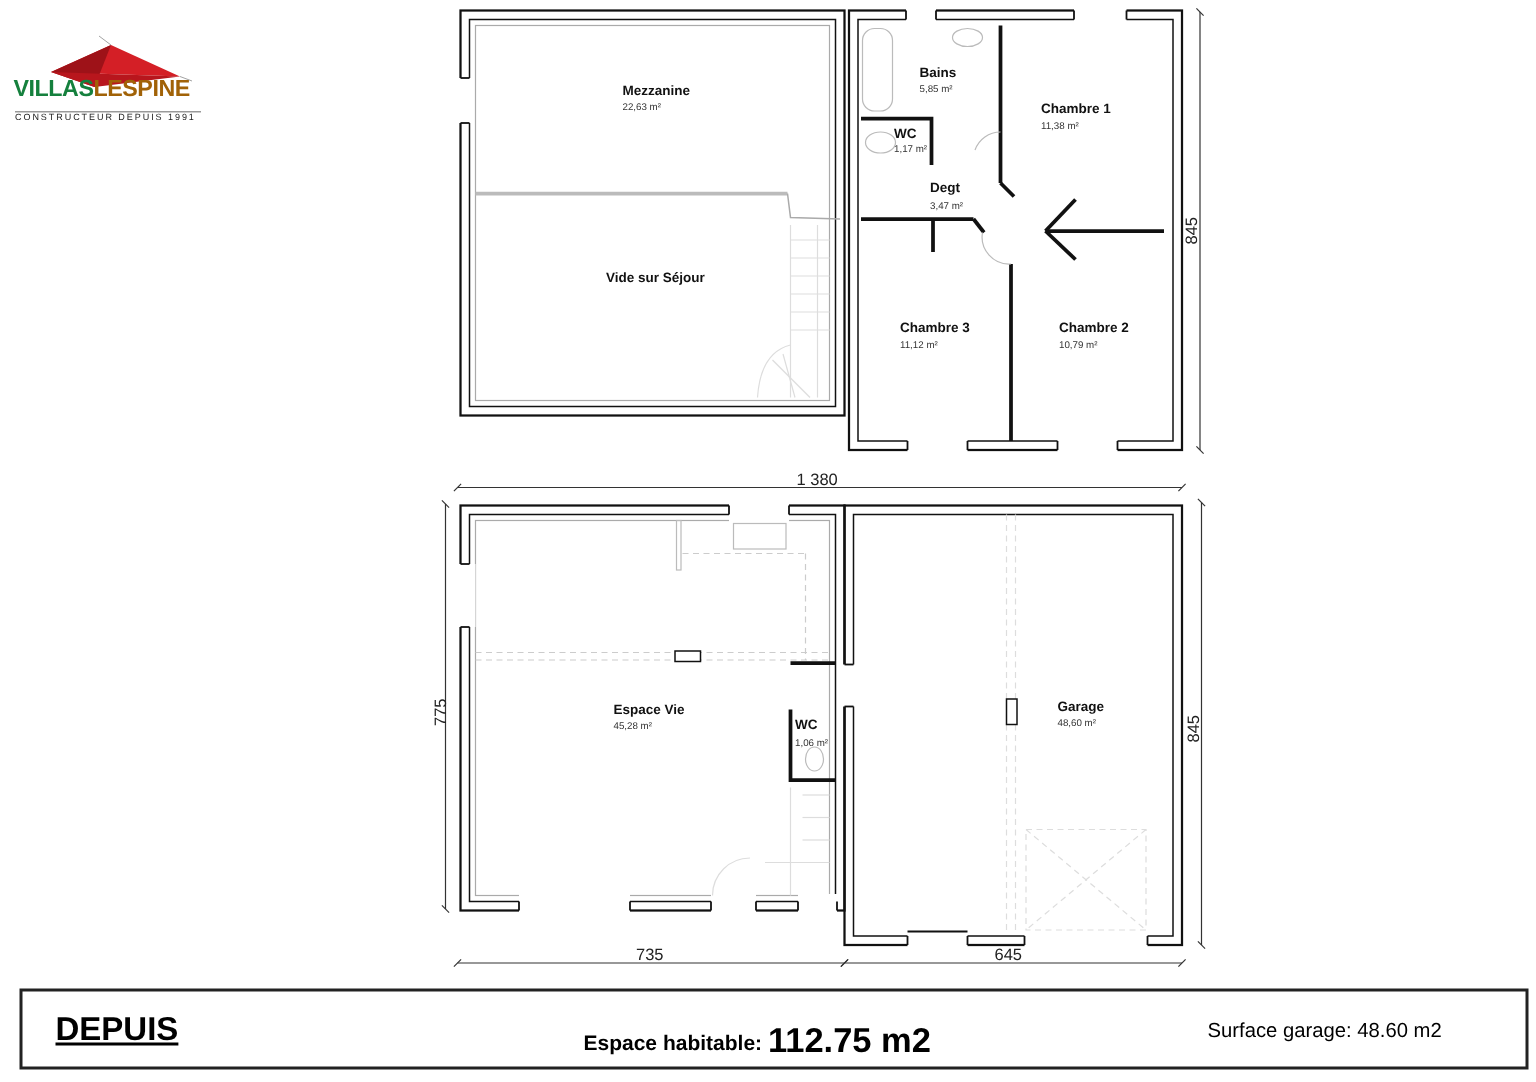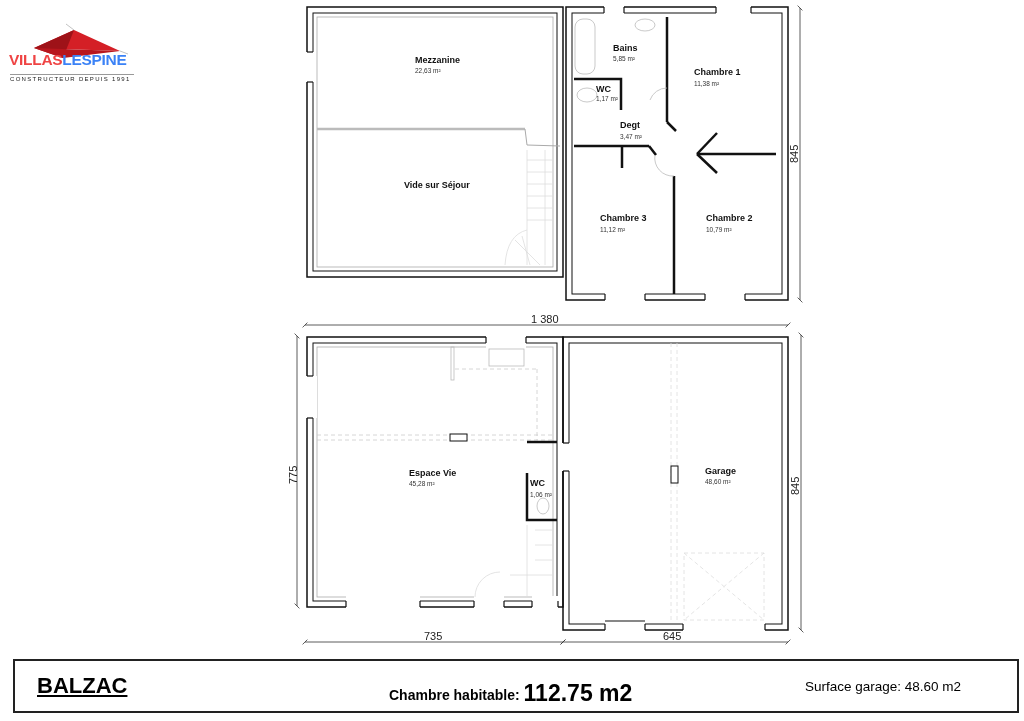--- a/index.html
+++ b/index.html
@@ -1,20 +1,20 @@
 <!DOCTYPE html>
 <html><head>
   <meta charset="utf-8">
   <style>
     html, body { margin:0; padding:0; background:#ffffff; }
     body { width:1024px; height:721px; position:relative; overflow:hidden; font-family:"Liberation Sans", sans-serif; color:#000; }
     .logo { position:absolute; left:8px; top:18px; width:132px; height:70px; }
     .logo-brand { position:absolute; left:9px; top:52px; font-weight:bold; font-size:15.5px; letter-spacing:-0.3px; line-height:16px; white-space:nowrap; }
-    .logo-brand .red { color:#ef4444; }
-    .logo-brand .dark { color:#3b82f6; }
+    .logo-brand .red { color:#15803d; }
+    .logo-brand .dark { color:#a16207; }
     .logo-tag { position:absolute; left:10px; top:76px; font-size:6px; letter-spacing:1.3px; color:#222; white-space:nowrap; }
     .logo-rule { position:absolute; left:10px; top:74px; width:124px; height:1px; background:#999; }
     svg.plan { position:absolute; left:0; top:0; }
     .room-name { font-family:"Liberation Sans", sans-serif; font-weight:bold; font-size:9px; fill:#111; }
     .room-area { font-family:"Liberation Sans", sans-serif; font-size:6.5px; fill:#333; }
     .dim { font-family:"Liberation Sans", sans-serif; font-size:11px; fill:#222; }
     .footer { position:absolute; left:13px; top:659px; width:1006px; height:54px; border:2px solid #222; box-sizing:border-box; }
     .footer-title { position:absolute; left:22px; top:12px; font-weight:bold; font-size:22px; text-decoration:underline; }
     .footer-habitable { position:absolute; left:374px; top:18px; font-weight:bold; font-size:14px; white-space:nowrap; }
     .footer-habitable .val { font-size:23px; position:relative; top:1px; }
@@ -229,22 +229,22 @@
       <line x1="684" y1="553" x2="764" y2="620"></line>
       <line x1="764" y1="553" x2="684" y2="620"></line>
     </g>
     <rect x="671" y="466" width="7" height="17" fill="#fff" stroke="#111" stroke-width="1"></rect>
     <text class="room-name" x="705" y="474">Garage</text>
     <text class="room-area" x="705" y="484">48,60 m²</text>
   </g>
 </svg>
 
 <div class="footer">
-  <div class="footer-title">BALZAC</div>
+  <div class="footer-title">DEPUIS</div>
   <div class="footer-habitable">
-    <span>Chambre habitable:</span>
+    <span>Espace habitable:</span>
     <span class="val">112.75 m2</span>
   </div>
   <div class="footer-garage">
     <span>Surface garage:</span>
     <span>48.60 m2</span>
   </div>
 </div>
 
 </body></html>

